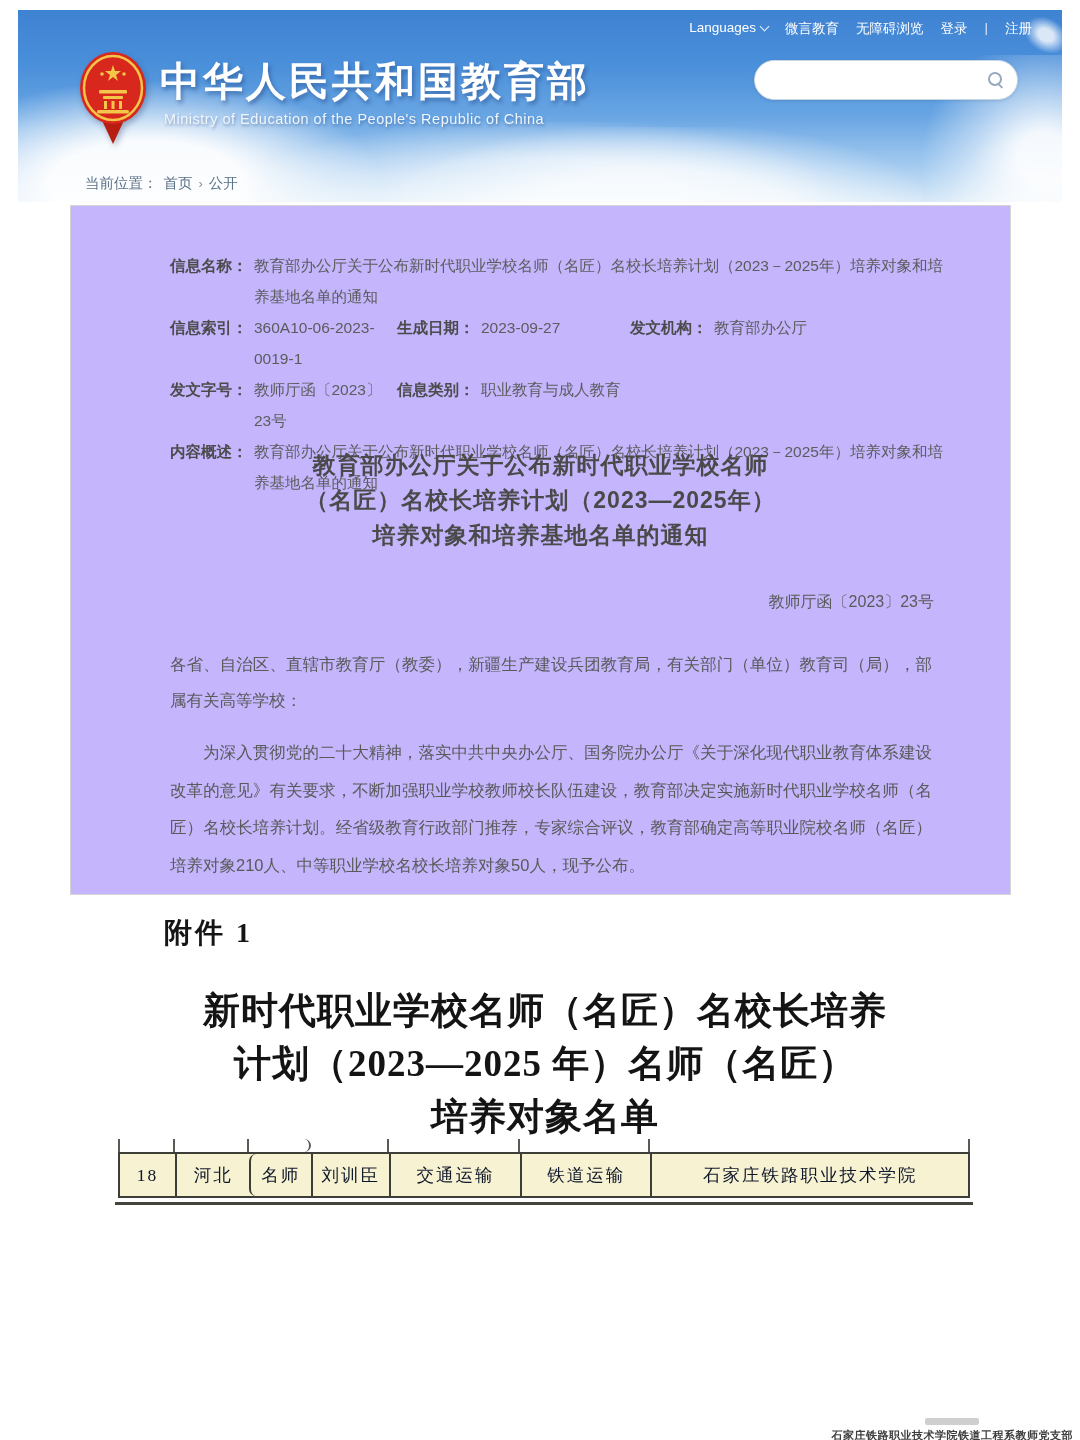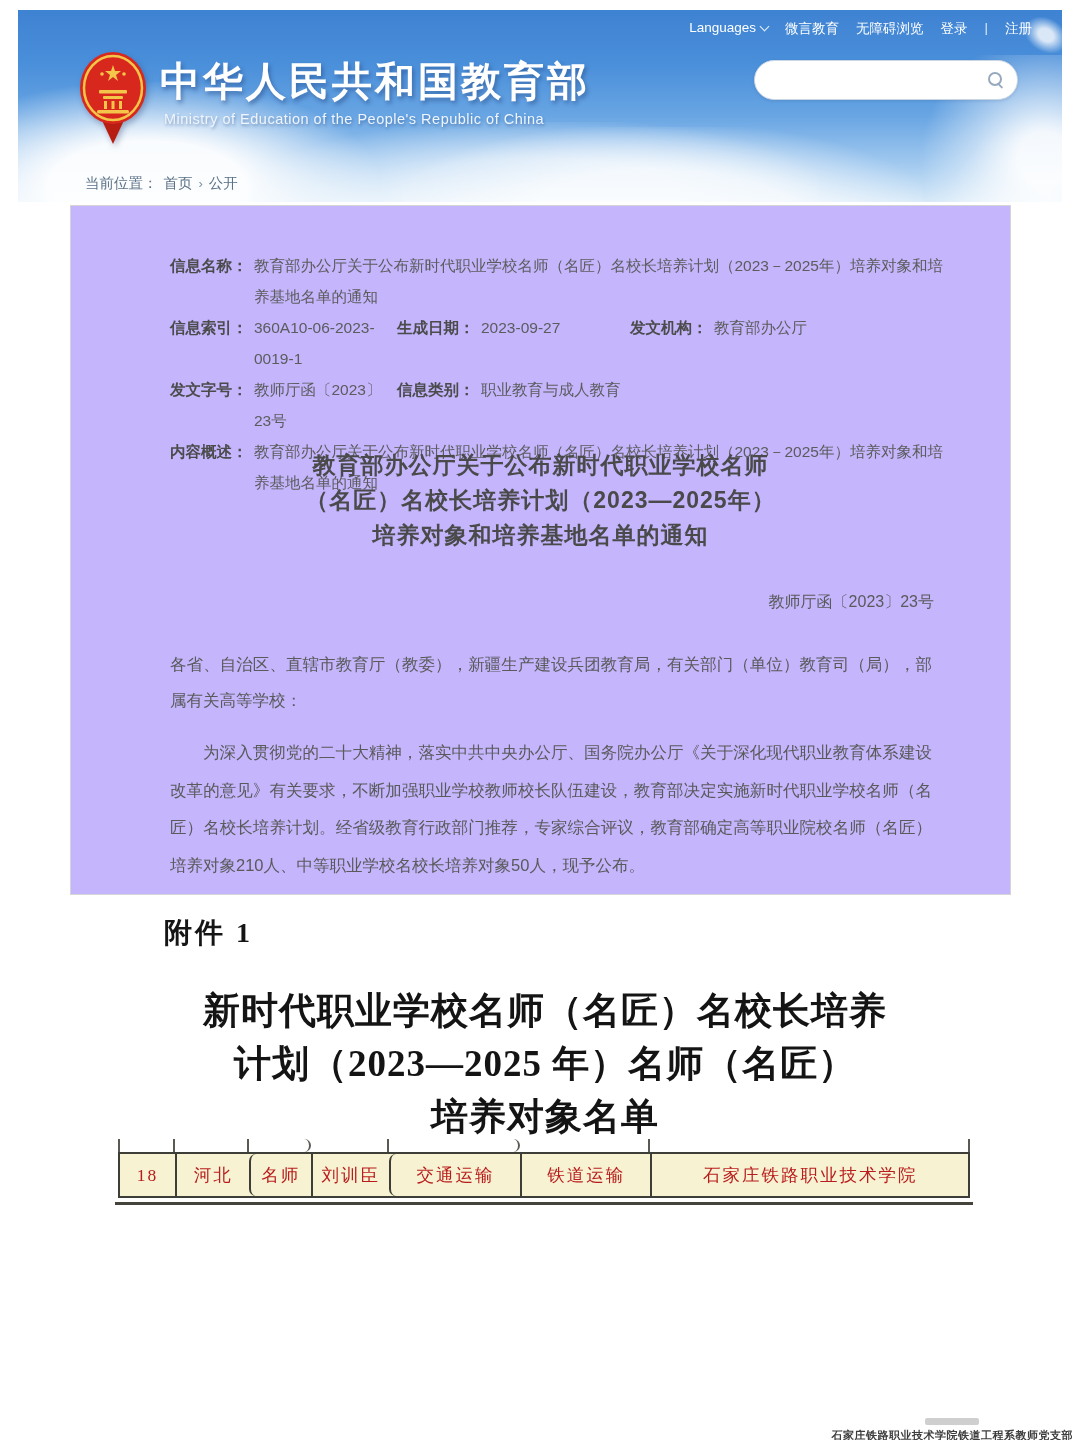--- a/index.html
+++ b/index.html
@@ -136,26 +136,26 @@
   .stub-row .cell { border-right: 2px solid #5a5a52; }
   .stub-row .cell:first-child { border-left: 2px solid #5a5a52; }
   .main-row {
     display: flex; height: 46px;
     border-top: 2.5px solid #3e3e38; border-bottom: 2.5px solid #3e3e38;
     background: #f6f2d2;
   }
   .main-row .cell {
     border-left: 2px solid #3e3e38;
     display: flex; align-items: center; justify-content: center;
-    font-family: "Liberation Serif", serif; font-size: 17.5px; color: #b91c1c;
+    font-family: "Liberation Serif", serif; font-size: 17.5px; color: #0f172a;
     letter-spacing: 2px; white-space: nowrap;
   }
   .main-row .cell:last-child { border-right: 2px solid #3e3e38; }
   .c0 { width: 6.7%; } .c1 { width: 8.7%; } .c2 { width: 7.2%; border-radius: 7px; }
-  .c3 { width: 9.2%; } .c4 { width: 15.4%; border-radius: 7px; } .c5 { width: 15.3%; }
+  .c3 { width: 9.2%; } .c4 { width: 15.4%; } .c5 { width: 15.3%; }
   .c6 { width: 37.5%; }
   .bottom-line { height: 3px; background: #44443c; margin-top: 4px; margin-left: -3px; width: 858px; }
 
   .watermark {
     position: absolute; right: 7px; top: 1418px;
     font-family: "Liberation Serif", serif; font-size: 11px; font-weight: bold;
     color: #3d3d3d; letter-spacing: 0.5px; display: flex; align-items: center; gap: 3px; flex-direction: column;
   }
   .tiny-print-blur {
     display: inline-block; width: 54px; height: 7px;

